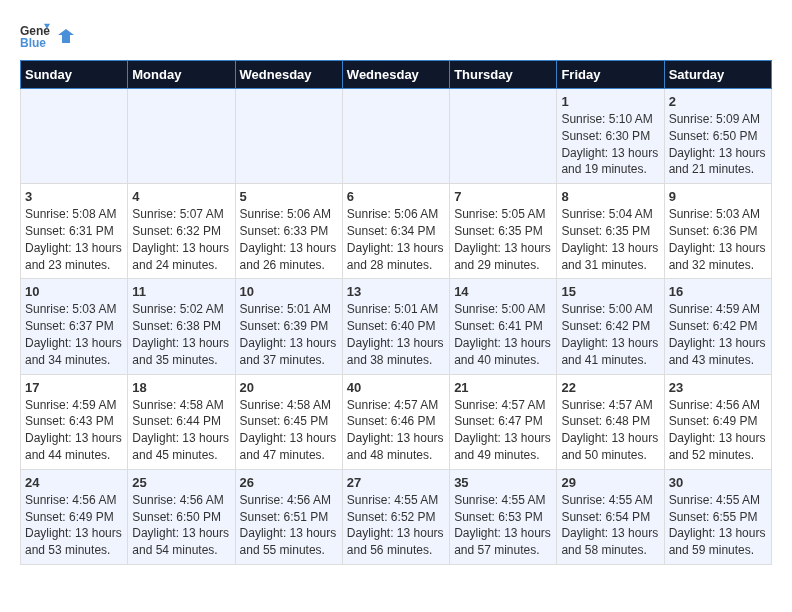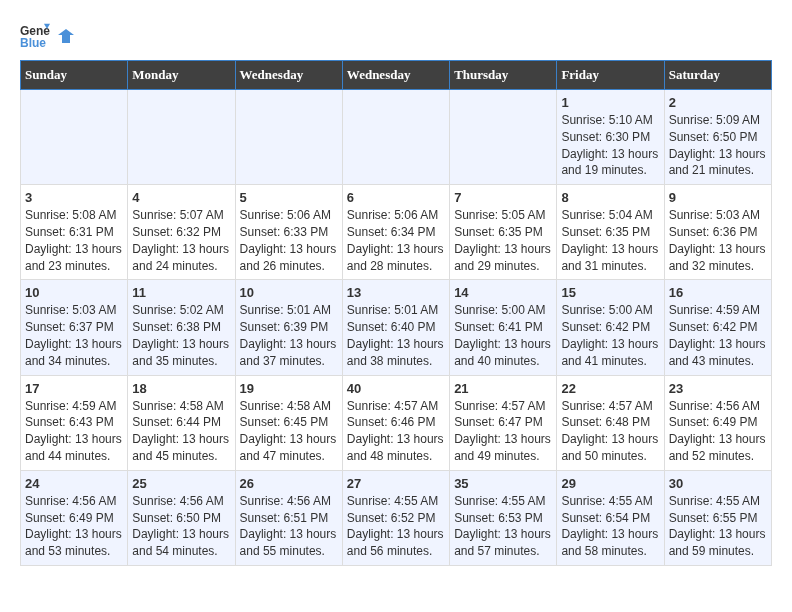--- a/index.html
+++ b/index.html
@@ -36,22 +36,21 @@
     .subtitle {
       font-size: 16px;
       color: #555;
     }
     table {
       width: 100%;
       border-collapse: collapse;
       table-layout: fixed;
     }
     thead tr {
-      background-color: #404040;
-      font-family: Liberation Serif, serif;
+      background-color: #0f172a;
     }
     thead th {
       color: #fff;
       font-size: 13px;
       font-weight: bold;
       padding: 6px 4px;
       text-align: left;
       border: 1px solid #3a80c9;
     }
     tbody tr {
@@ -251,21 +250,21 @@
 and 44 minutes.</div>
         </td>
         <td>
           <span class="day-number">18</span>
           <div class="day-info" style="white-space: pre-line;">Sunrise: 4:58 AM
 Sunset: 6:44 PM
 Daylight: 13 hours
 and 45 minutes.</div>
         </td>
         <td>
-          <span class="day-number">19</span>
+          <span class="day-number">20</span>
           <div class="day-info" style="white-space: pre-line;">Sunrise: 4:58 AM
 Sunset: 6:45 PM
 Daylight: 13 hours
 and 47 minutes.</div>
         </td>
         <td>
           <span class="day-number">40</span>
           <div class="day-info" style="white-space: pre-line;">Sunrise: 4:57 AM
 Sunset: 6:46 PM
 Daylight: 13 hours

